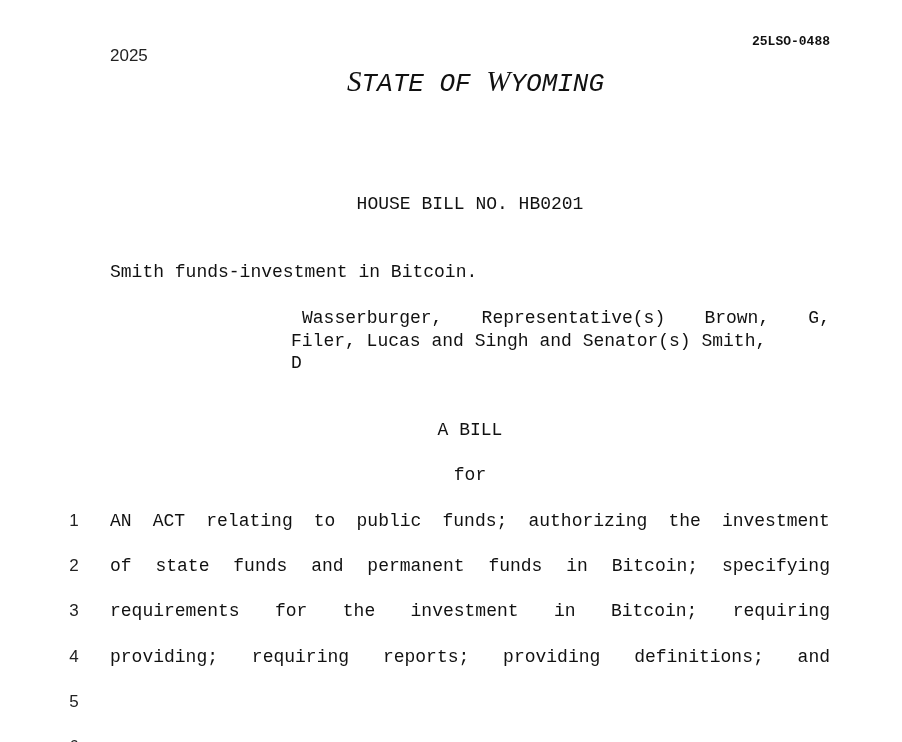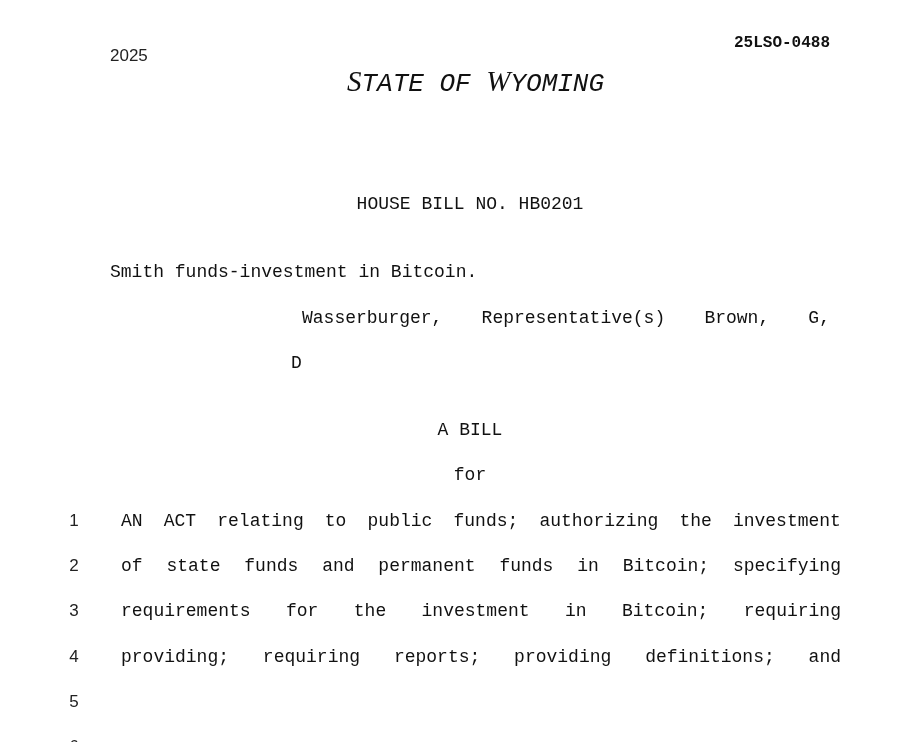--- a/index.html
+++ b/index.html
@@ -1,32 +1,32 @@
 <!DOCTYPE html>
 <html><head>
 <meta charset="utf-8">
 <style>
   html, body { margin:0; padding:0; background:#ffffff; }
   body { width:902px; height:742px; overflow:hidden; position:relative; color:#111; }
   .mono { font-family: "Liberation Mono", "DejaVu Sans Mono", monospace; font-size:18px; }
   .abs { position:absolute; white-space:pre; }
   .year { left:110px; top:34px; font-family:"Liberation Sans", sans-serif; font-size:17px; color:#222;margin-top:12px; }
-  .docid { right:72px; top:34px; font-family:"Liberation Mono", monospace; font-size:16px; font-weight:bold; }
+  .docid { right:72px; top:34px; font-family:"Liberation Mono", monospace; font-size:13px; font-weight:bold; }
   .state { left:0; width:924px; top:34px; text-align:center; font-family:"Liberation Serif", serif; font-style:italic; font-size:27px; letter-spacing:0px; }
   .state .big { font-size:29px; }
   .state .small { font-size:26px;font-family:Liberation Mono, monospace; }
   .billno { left:0; width:940px; top:194px; text-align:center; }
   .short { left:110px; top:262px; }
   .spon { left:110px; top:308px; width:720px; }
   .spon-row { position:absolute; white-space:pre; }
   .abill { left:0; width:940px; top:420px; text-align:center; }
   .for { left:0; width:940px; top:465px; text-align:center; }
   .line { position:absolute; left:0; width:902px; height:24px; }
   .ln { position:absolute; left:66px; width:16px; text-align:center; font-family:"Liberation Sans", sans-serif; font-size:17px; color:#222; }
-  .lt { position:absolute; left:121px; width:720px; display:flex; justify-content:space-between; }
+  .lt { position:absolute; left:110px; width:720px; display:flex; justify-content:space-between; }
   .lt.last { justify-content:flex-start; }
 </style>
 </head>
 <body>
 
 <div>
 
   <div class="abs year">2025</div>
 
   <div class="abs state">
@@ -39,20 +39,21 @@
 
   <div class="abs mono short">Smith funds-investment in Bitcoin.</div>
 
   <div class="abs mono spon">
     <span class="spon-row" style="left:192px;top:0;width:528px;display:flex;justify-content:space-between;">
       <span>Wasserburger,</span>
       <span>Representative(s)</span>
       <span>Brown,</span>
       <span>G,</span>
     </span>
+    <span class="spon-row" style="left:181px;top:23px;">Filer, Lucas and Singh and Senator(s) Smith,</span>
     <span class="spon-row" style="left:181px;top:45px;">D</span>
   </div>
 
   <div class="abs mono abill">A BILL</div>
   <div class="abs mono for">for</div>
 
   <div class="line" style="top:511px;">
     <span class="ln">1</span>
     <span class="lt mono">
       <span>AN</span>

